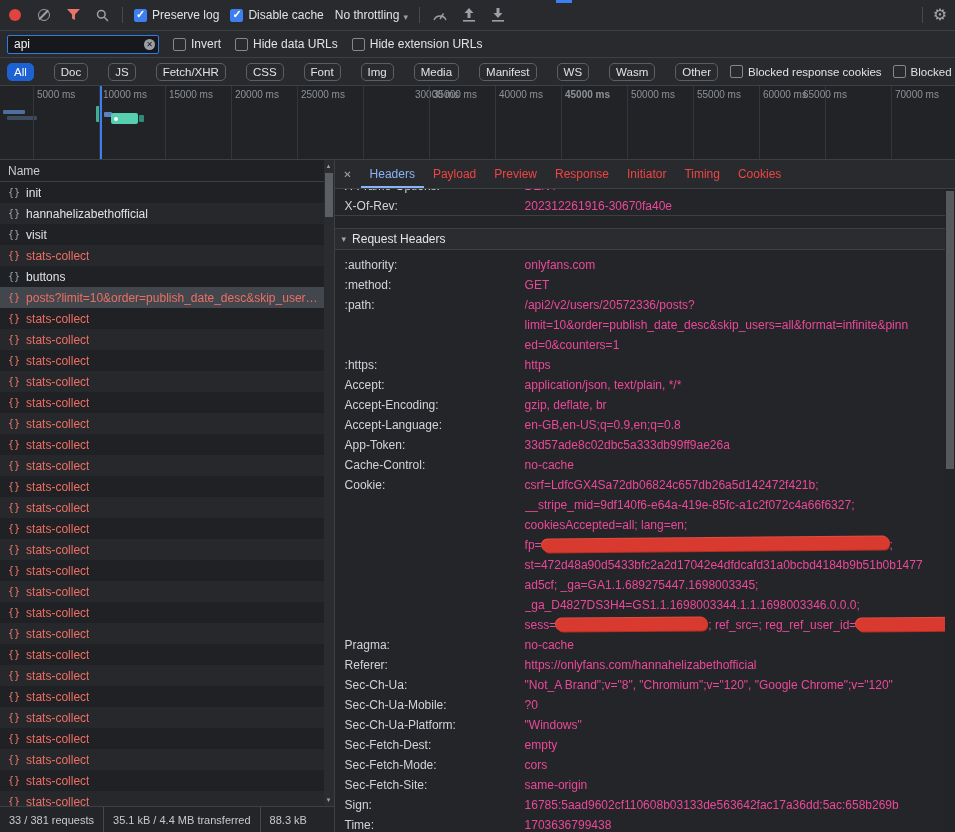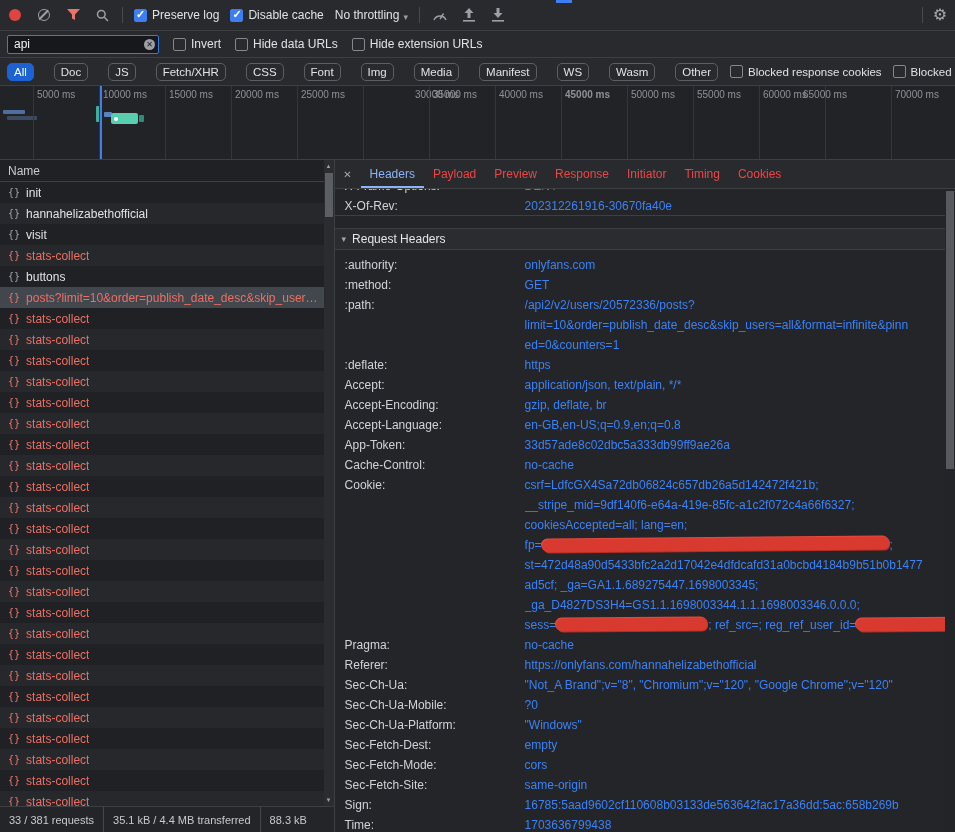--- a/index.html
+++ b/index.html
@@ -79,21 +79,21 @@
 .tab.active{color:#8ab4f8;box-shadow:inset 0 -2px 0 #8ab4f8}
 .detail-content{flex:1;position:relative;overflow:hidden}
 .partial-clip{height:27px;overflow:hidden;border-bottom:1px solid #3c4043}
 .partial-inner{margin-top:-13px}
 .section-gap{height:12px}
 .section-bar{height:22px;background:#2b2c30;border-top:1px solid #3c4043;border-bottom:1px solid #3c4043;display:flex;align-items:center;gap:6px;padding-left:7px;color:#e4e6e9;cursor:pointer}
 .tri{color:#a3a7ab;font-size:9px}
 .headers-list{padding-top:5px}
 .hdr-row{display:flex;align-items:flex-start}
 .hdr-name{flex:0 0 190px;padding-left:10px;line-height:20px;color:#d0d3d8;white-space:nowrap}
-.hdr-value{flex:1;line-height:20px;color:#3b82f6;padding-right:20px;white-space:nowrap;overflow:hidden}
+.hdr-value{flex:1;line-height:20px;color:#ec4899;padding-right:20px;white-space:nowrap;overflow:hidden}
 .hdr-line{line-height:20px;white-space:nowrap}
 .redact{display:inline-block;vertical-align:middle;height:13px;border-radius:7px;background:#d93a30;box-shadow:1px 2px 0 -1px #b92c22,-1px -1px 0 0 #e14c40;transform:rotate(-0.5deg);margin-top:-2px}
 .redact-fp{width:348px}
 .redact-sess{width:152px}
 .redact-reg_ref{width:122px}
 .vscrollbar.rightbar{position:absolute;top:0;right:0;bottom:0;width:10px;background:#232428}
 .vscrollbar.rightbar .sb-thumb{top:2px;height:278px;background:#56595e}
 </style>
 </head>
 <body>
@@ -430,21 +430,21 @@
             </div>
             <div class="hdr-row">
               <div class="hdr-name">:path:</div>
               <div class="hdr-value">
                 <div class="hdr-line"><span>/api2/v2/users/20572336/posts?</span></div>
                 <div class="hdr-line"><span>limit=10&amp;order=publish_date_desc&amp;skip_users=all&amp;format=infinite&amp;pinn</span></div>
                 <div class="hdr-line"><span>ed=0&amp;counters=1</span></div>
               </div>
             </div>
             <div class="hdr-row">
-              <div class="hdr-name">:deflate:</div>
+              <div class="hdr-name">:https:</div>
               <div class="hdr-value">https</div>
             </div>
             <div class="hdr-row">
               <div class="hdr-name">Accept:</div>
               <div class="hdr-value">application/json, text/plain, */*</div>
             </div>
             <div class="hdr-row">
               <div class="hdr-name">Accept-Encoding:</div>
               <div class="hdr-value">gzip, deflate, br</div>
             </div>

